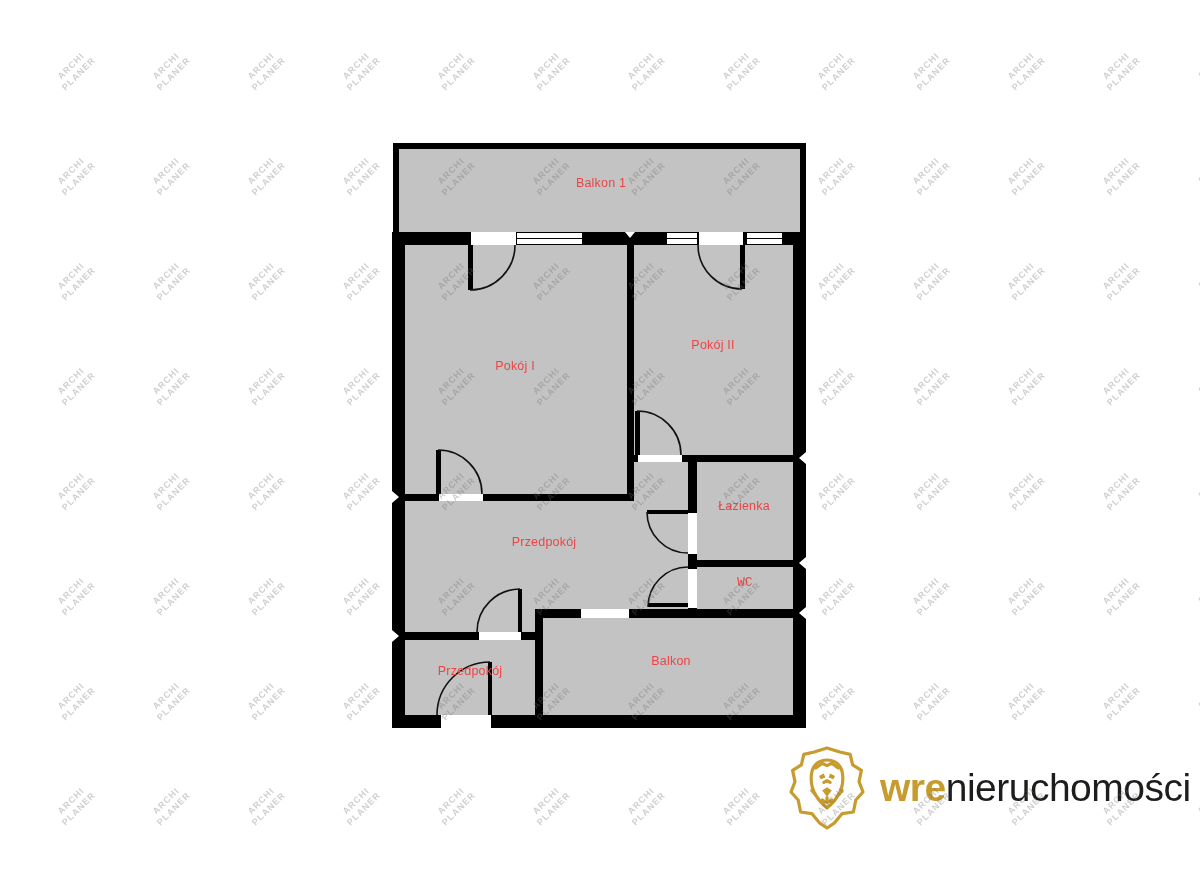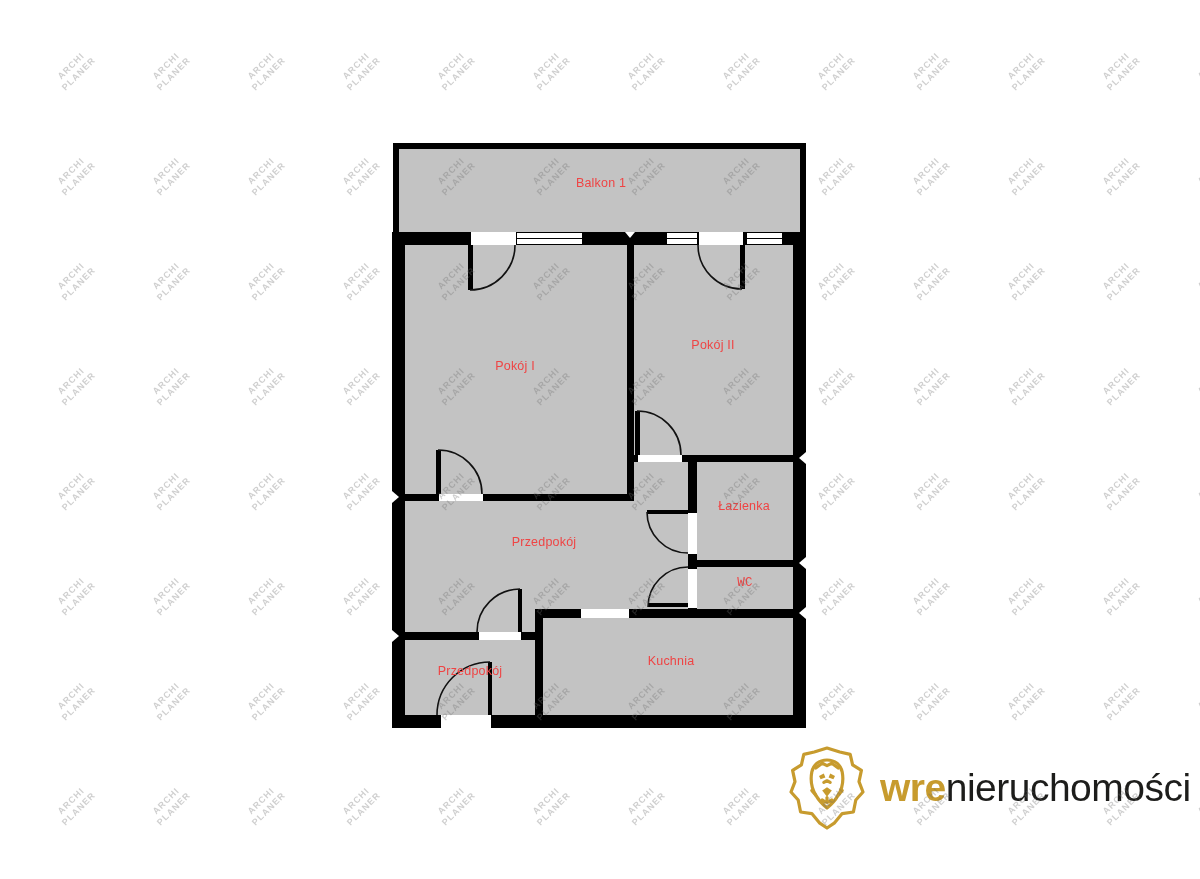--- a/index.html
+++ b/index.html
@@ -107,21 +107,21 @@
     <div class="notch right" style="left:799px;top:607px;"></div>
     <div class="notch down" style="left:625px;top:232px;"></div>
 
     <div class="room-label" style="left:601px;top:183px;">Balkon 1</div>
     <div class="room-label" style="left:515px;top:366px;">Pokój I</div>
     <div class="room-label" style="left:713px;top:345px;">Pokój II</div>
     <div class="room-label" style="left:744px;top:506px;">Łazienka</div>
     <div class="room-label" style="left:745px;top:583px;font-family:Liberation Mono, monospace;">WC</div>
     <div class="room-label" style="left:544px;top:542px;">Przedpokój</div>
     <div class="room-label" style="left:470px;top:671px;">Przedpokój</div>
-    <div class="room-label" style="left:671px;top:661px;">Kuchnia</div>
+    <div class="room-label" style="left:671px;top:661px;">Balkon</div>
   </div>
 
   <div id="logo">
     <svg class="lion" viewBox="0 0 100 110">
       <g fill="none" stroke="#c79b2e" stroke-width="4" stroke-linejoin="round" stroke-linecap="round">
         <path d="M50,5 L66,10 L79,13 L82,26 L93,33 L90,47 L95,60 L86,70 L83,85 L69,87 L59,99 L50,105 L41,99 L31,87 L17,85 L14,70 L5,60 L10,47 L7,33 L18,26 L21,13 L34,10 Z"></path>
         <path d="M50,20 C40,20 33,26 31,35 C29,46 31,56 36,64 C40,71 45,76 50,80 C55,76 60,71 64,64 C69,56 71,46 69,35 C67,26 60,20 50,20 Z"></path>
         <path d="M36,30 L44,24 L50,27 L56,24 L64,30"></path>
         <path d="M46,48 L50,46 L54,48"></path>
         <path d="M44,70 Q50,76 56,70"></path>

